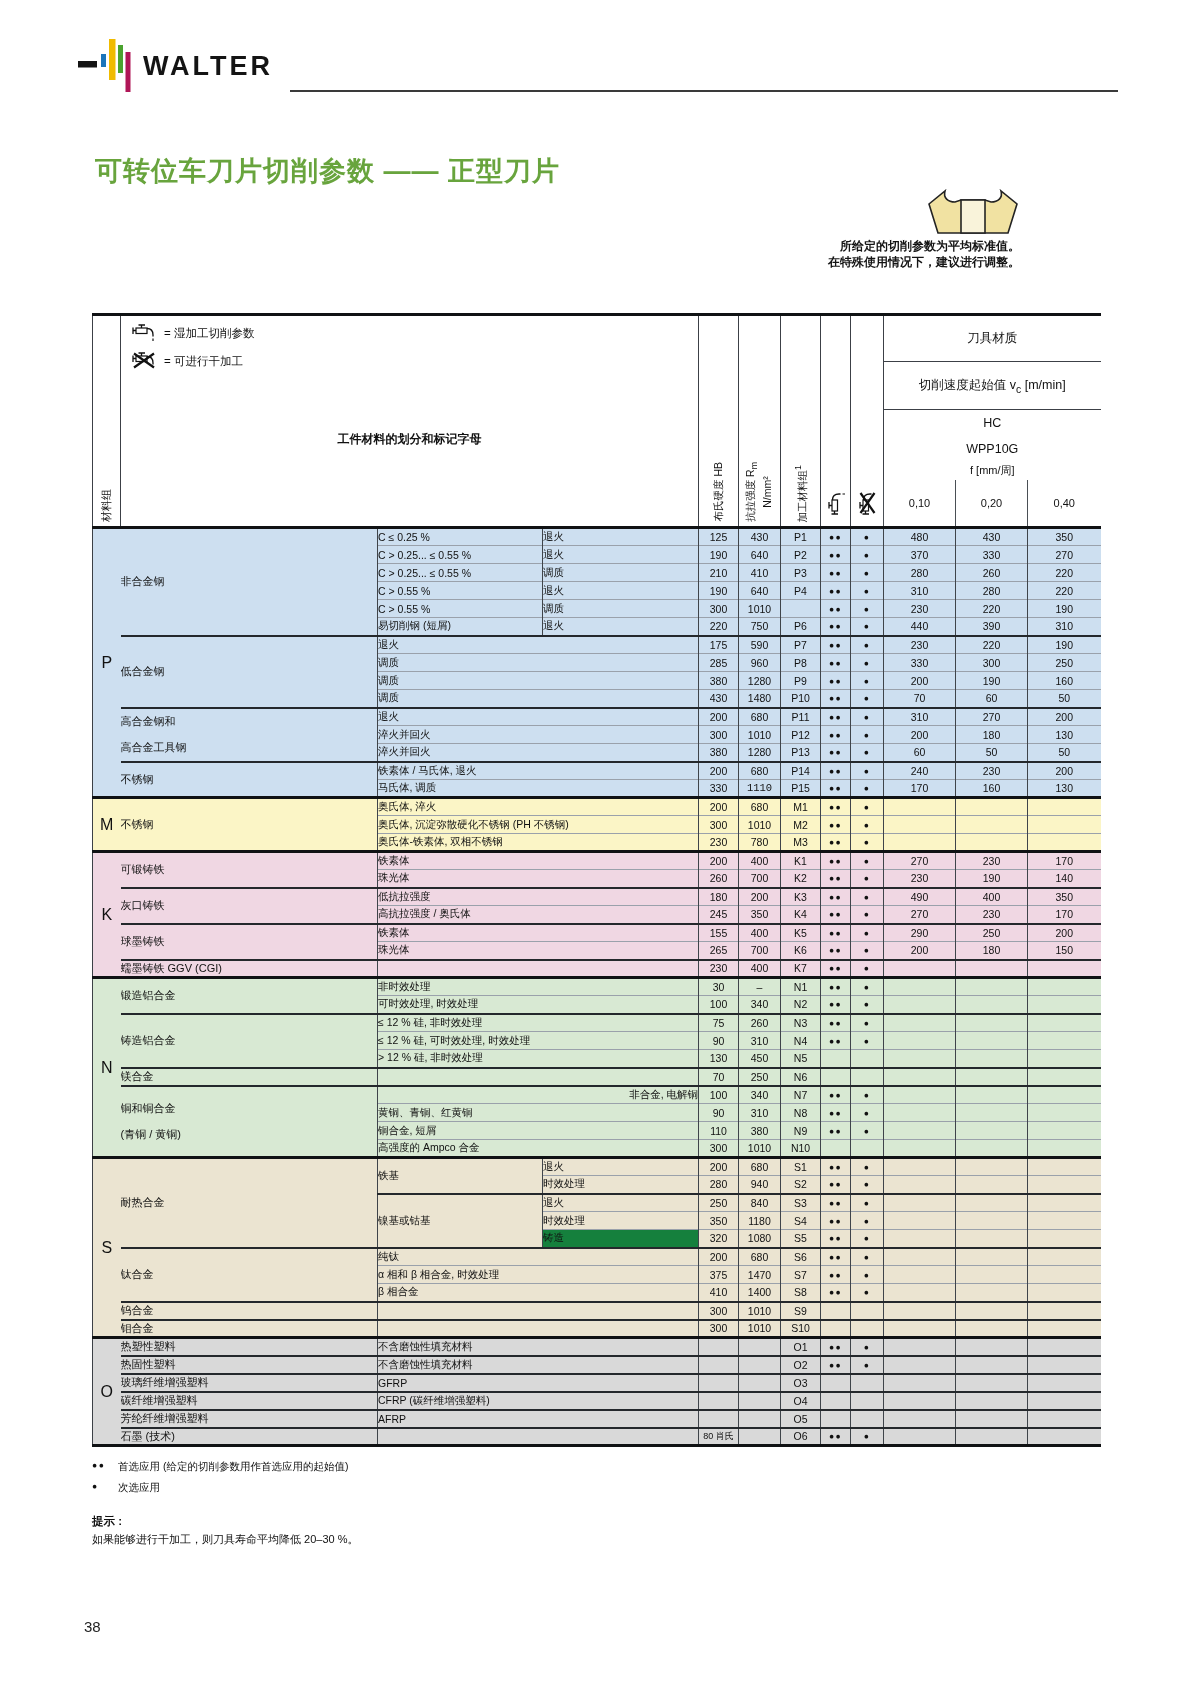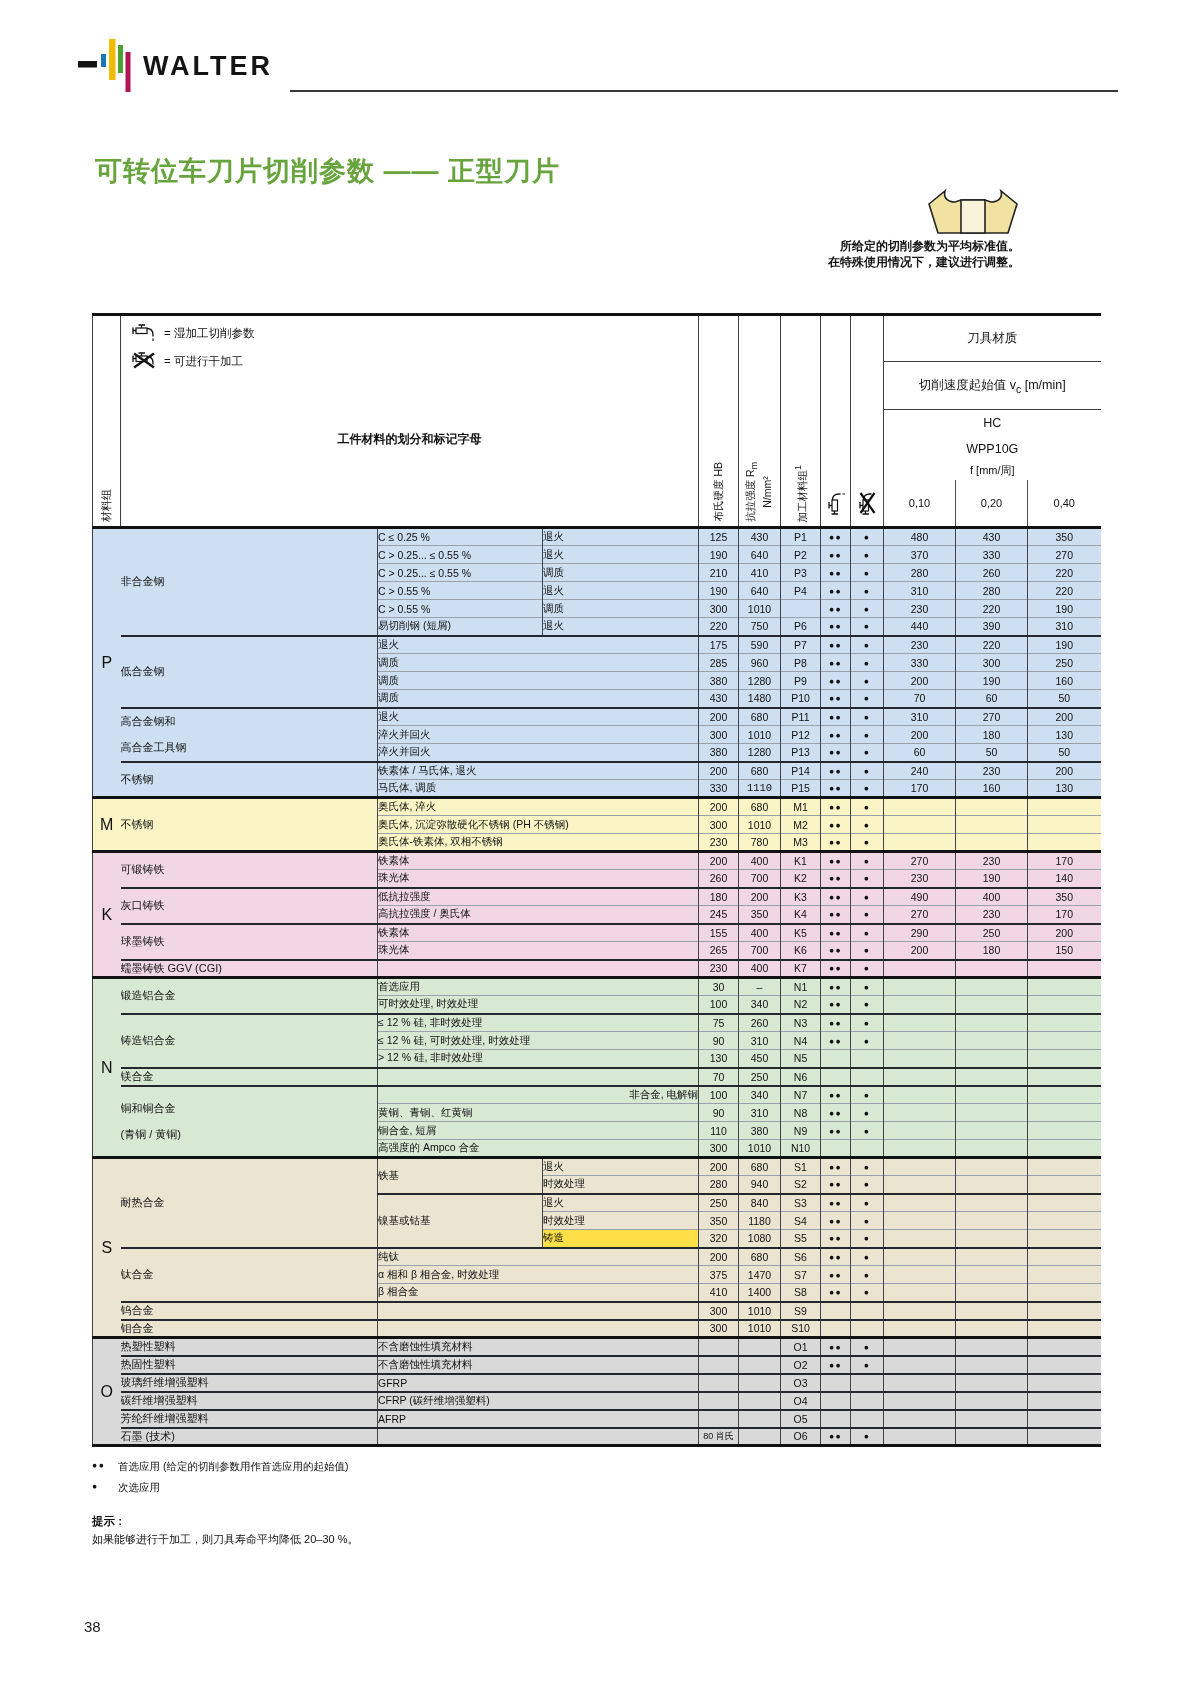--- a/index.html
+++ b/index.html
@@ -501,21 +501,21 @@
         <td class="dot vl bt-grp" style="background: rgb(240, 215, 227);">●</td>
         <td class="num vl bt-grp" style="background: rgb(240, 215, 227);"></td>
         <td class="num vl bt-grp" style="background: rgb(240, 215, 227);"></td>
         <td class="num vl bt-grp" style="background: rgb(240, 215, 227);"></td>
       </tr>
       <tr>
         <td class="letter bt-sec" rowspan="10" style="background: rgb(216, 233, 211);">N</td>
         <td class="grp bt-sec" rowspan="2" style="background: rgb(216, 233, 211);">
           <div class="grp-line">锻造铝合金</div>
         </td>
-        <td class="desc vl bt-sec" colspan="2" style="background: rgb(216, 233, 211);">首选应用</td>
+        <td class="desc vl bt-sec" colspan="2" style="background: rgb(216, 233, 211);">非时效处理</td>
         <td class="num vl bt-sec" style="background: rgb(216, 233, 211);">30</td>
         <td class="num vl bt-sec" style="background: rgb(216, 233, 211);">–</td>
         <td class="num vl bt-sec" style="background: rgb(216, 233, 211);">N1</td>
         <td class="dot vl bt-sec" style="background: rgb(216, 233, 211);">●●</td>
         <td class="dot vl bt-sec" style="background: rgb(216, 233, 211);">●</td>
         <td class="num vl bt-sec" style="background: rgb(216, 233, 211);"></td>
         <td class="num vl bt-sec" style="background: rgb(216, 233, 211);"></td>
         <td class="num vl bt-sec" style="background: rgb(216, 233, 211);"></td>
       </tr>
       <tr>
@@ -671,21 +671,21 @@
         <td class="num vl bt-thin" style="background: rgb(235, 228, 209);">350</td>
         <td class="num vl bt-thin" style="background: rgb(235, 228, 209);">1180</td>
         <td class="num vl bt-thin" style="background: rgb(235, 228, 209);">S4</td>
         <td class="dot vl bt-thin" style="background: rgb(235, 228, 209);">●●</td>
         <td class="dot vl bt-thin" style="background: rgb(235, 228, 209);">●</td>
         <td class="num vl bt-thin" style="background: rgb(235, 228, 209);"></td>
         <td class="num vl bt-thin" style="background: rgb(235, 228, 209);"></td>
         <td class="num vl bt-thin" style="background: rgb(235, 228, 209);"></td>
       </tr>
       <tr>
-        <td class="desc vl bt-thin" style="background: #fde047;">铸造</td>
+        <td class="desc vl bt-thin" style="background: #15803d;">铸造</td>
         <td class="num vl bt-thin" style="background: rgb(235, 228, 209);">320</td>
         <td class="num vl bt-thin" style="background: rgb(235, 228, 209);">1080</td>
         <td class="num vl bt-thin" style="background: rgb(235, 228, 209);">S5</td>
         <td class="dot vl bt-thin" style="background: rgb(235, 228, 209);">●●</td>
         <td class="dot vl bt-thin" style="background: rgb(235, 228, 209);">●</td>
         <td class="num vl bt-thin" style="background: rgb(235, 228, 209);"></td>
         <td class="num vl bt-thin" style="background: rgb(235, 228, 209);"></td>
         <td class="num vl bt-thin" style="background: rgb(235, 228, 209);"></td>
       </tr>
       <tr>

